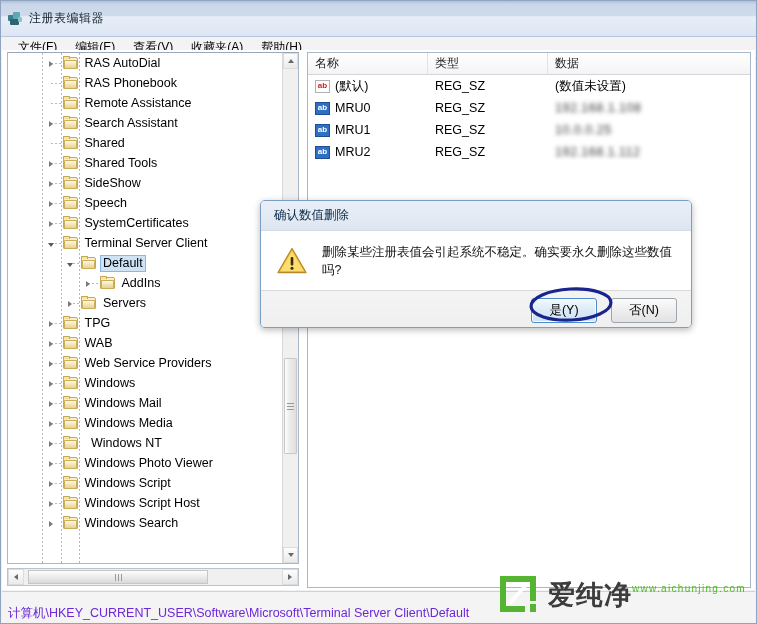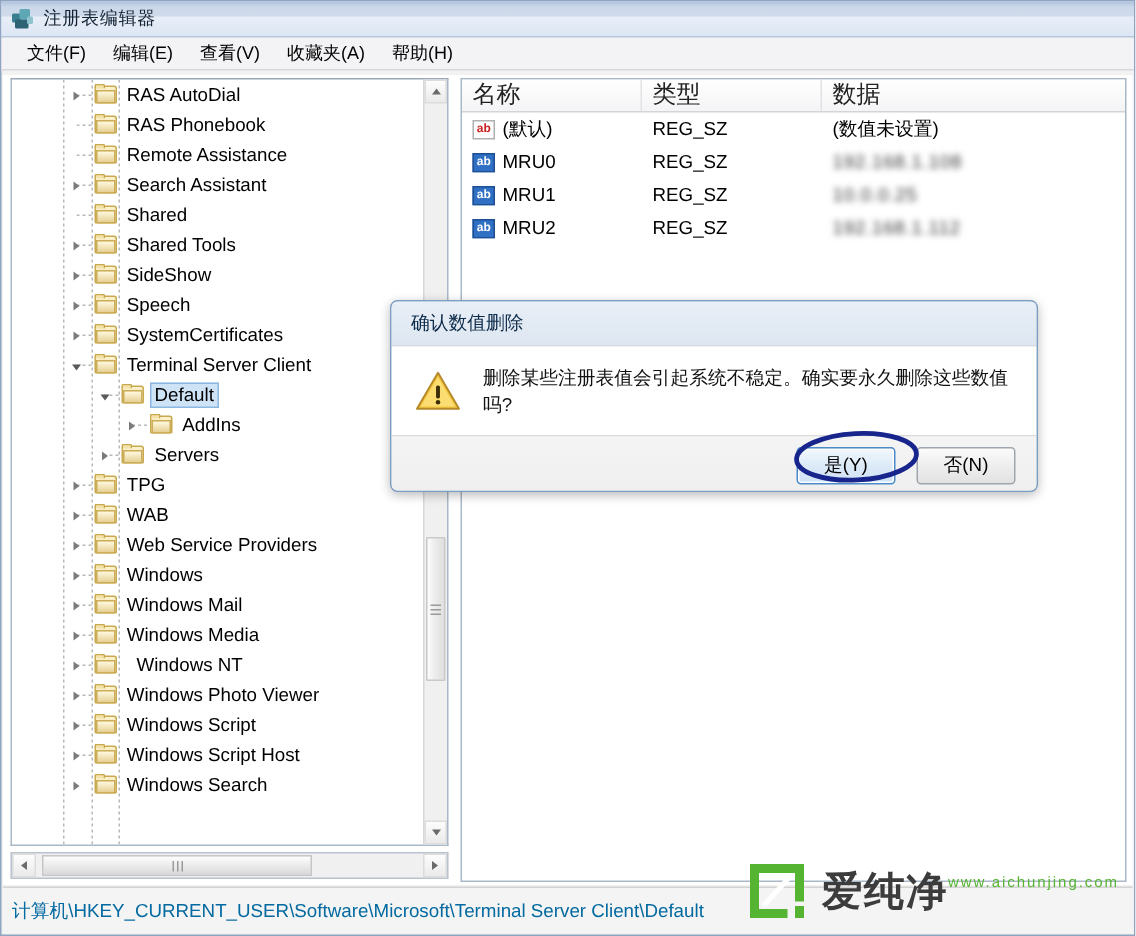--- a/index.html
+++ b/index.html
@@ -15,21 +15,21 @@
 
   
   #window {
     position:absolute; left:0; top:0; width:757px; height:624px;
     background:#f2f2f2;
     border:1px solid #8ea4c1;
   }
 
   
   #titlebar {
-    height:24px;
+    height:36px;
     background:linear-gradient(to bottom,#c9d6e8 0%,#cfdbeb 42%,#e8eef8 45%,#dde6f4 100%);
     border-bottom:1px solid #b6c6dc;
     display:flex; align-items:center;
     padding-left:6px;
     position:relative;
   }
   #titlebar::before{
     content:""; position:absolute; left:0; top:0; right:0; height:3px;
     background:linear-gradient(to bottom,#aec2dc,#c6d4e8);
   }
@@ -188,21 +188,21 @@
   #listpane {
     position:absolute; left:305px; top:2px; right:4px; bottom:2px;
     background:#ffffff;
     border:1px solid #a9b7c6;
     overflow:hidden;
   }
   #listheader {
     display:flex; height:22px;
     background:linear-gradient(to bottom,#ffffff,#f4f4f6);
     border-bottom:1px solid #d4d4d8;
-    font-size:16px; color:#222;
+    font-size:12px; color:#222;
   }
   .hcell {
     display:flex; align-items:center; padding-left:7px;
     border-right:1px solid #e2e2e6;
     height:100%;
   }
   .hcell.c1 { width:120px; }
   .hcell.c2 { width:120px; }
   .hcell.c3 { flex:1; border-right:none; }
 
@@ -220,23 +220,23 @@
   }
   .abicon.red { color:#cc2222; background:#fdfdfd; border-color:#b0b0b0; }
   .abicon.blue { color:#ffffff; background:#2f6fc4; border-color:#1e4f93; }
   .blurred { filter:blur(2.1px); color:#3a3a3a; letter-spacing:0.5px; }
 
   
   #statusbar {
     position:absolute; left:1px; right:1px; bottom:1px; height:31px;
     background:#f4f4f4;
     border-top:1px solid #d2d2d2;
-    display:flex; align-items:center;
+    display:flex; align-items:flex-end;
     padding-left:6px;
-    font-size:12.5px; color:#0369a1;
+    font-size:12.5px; color:#6d28d9;
   }
 
   
   #dialog {
     position:absolute; left:259px; top:199px; width:432px; height:128px;
     background:#f0f0f0;
     border:1px solid #7a9fc4;
     border-radius:5px;
     box-shadow:0 2px 7px rgba(0,0,0,0.28);
     overflow:hidden;

